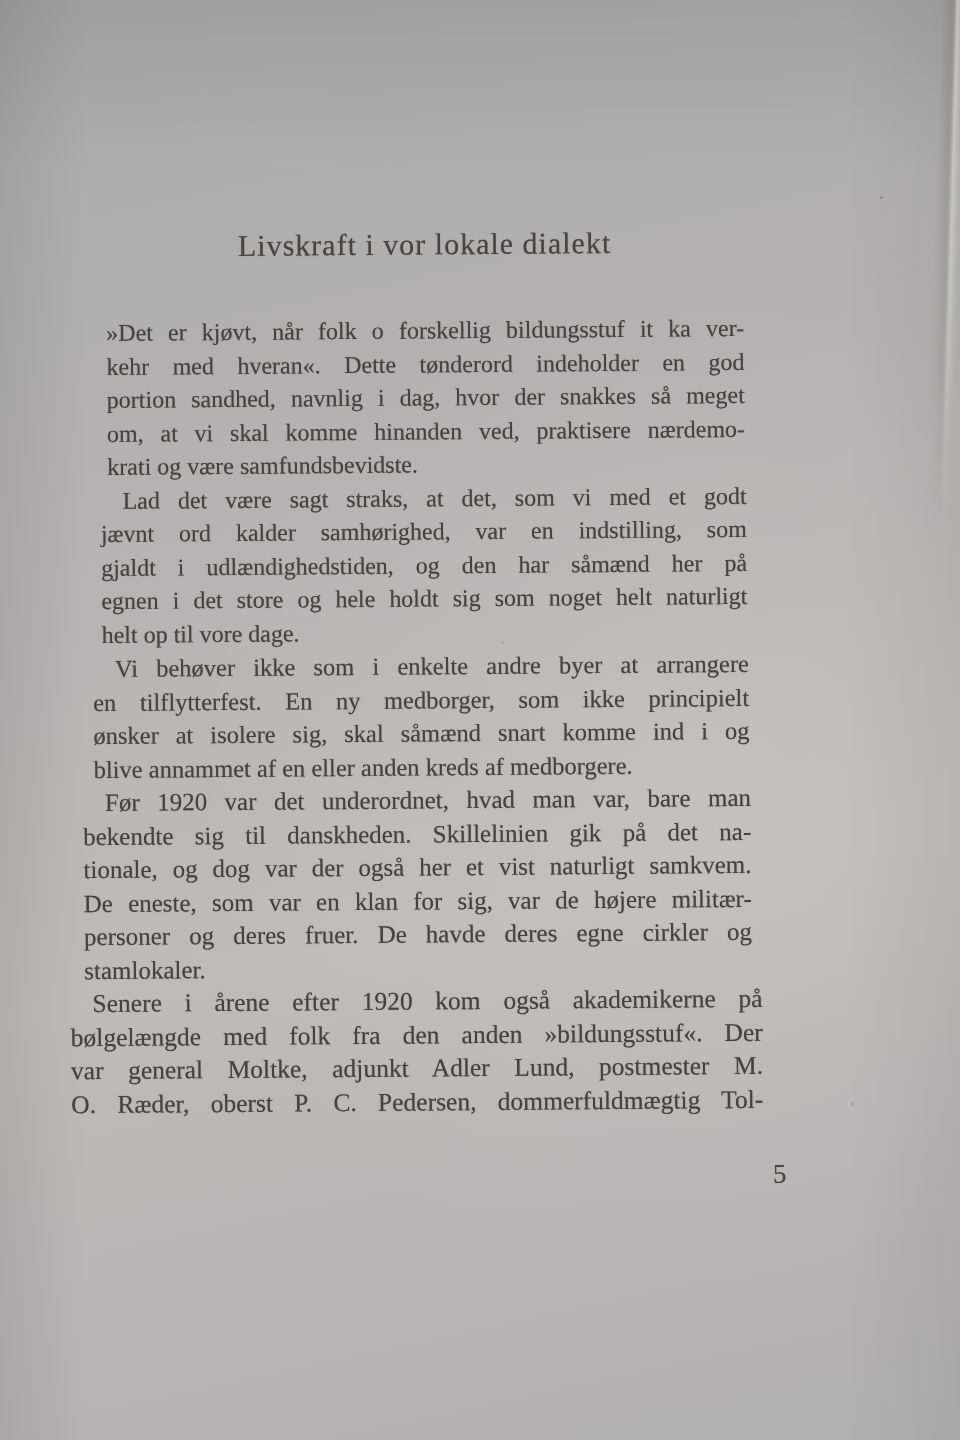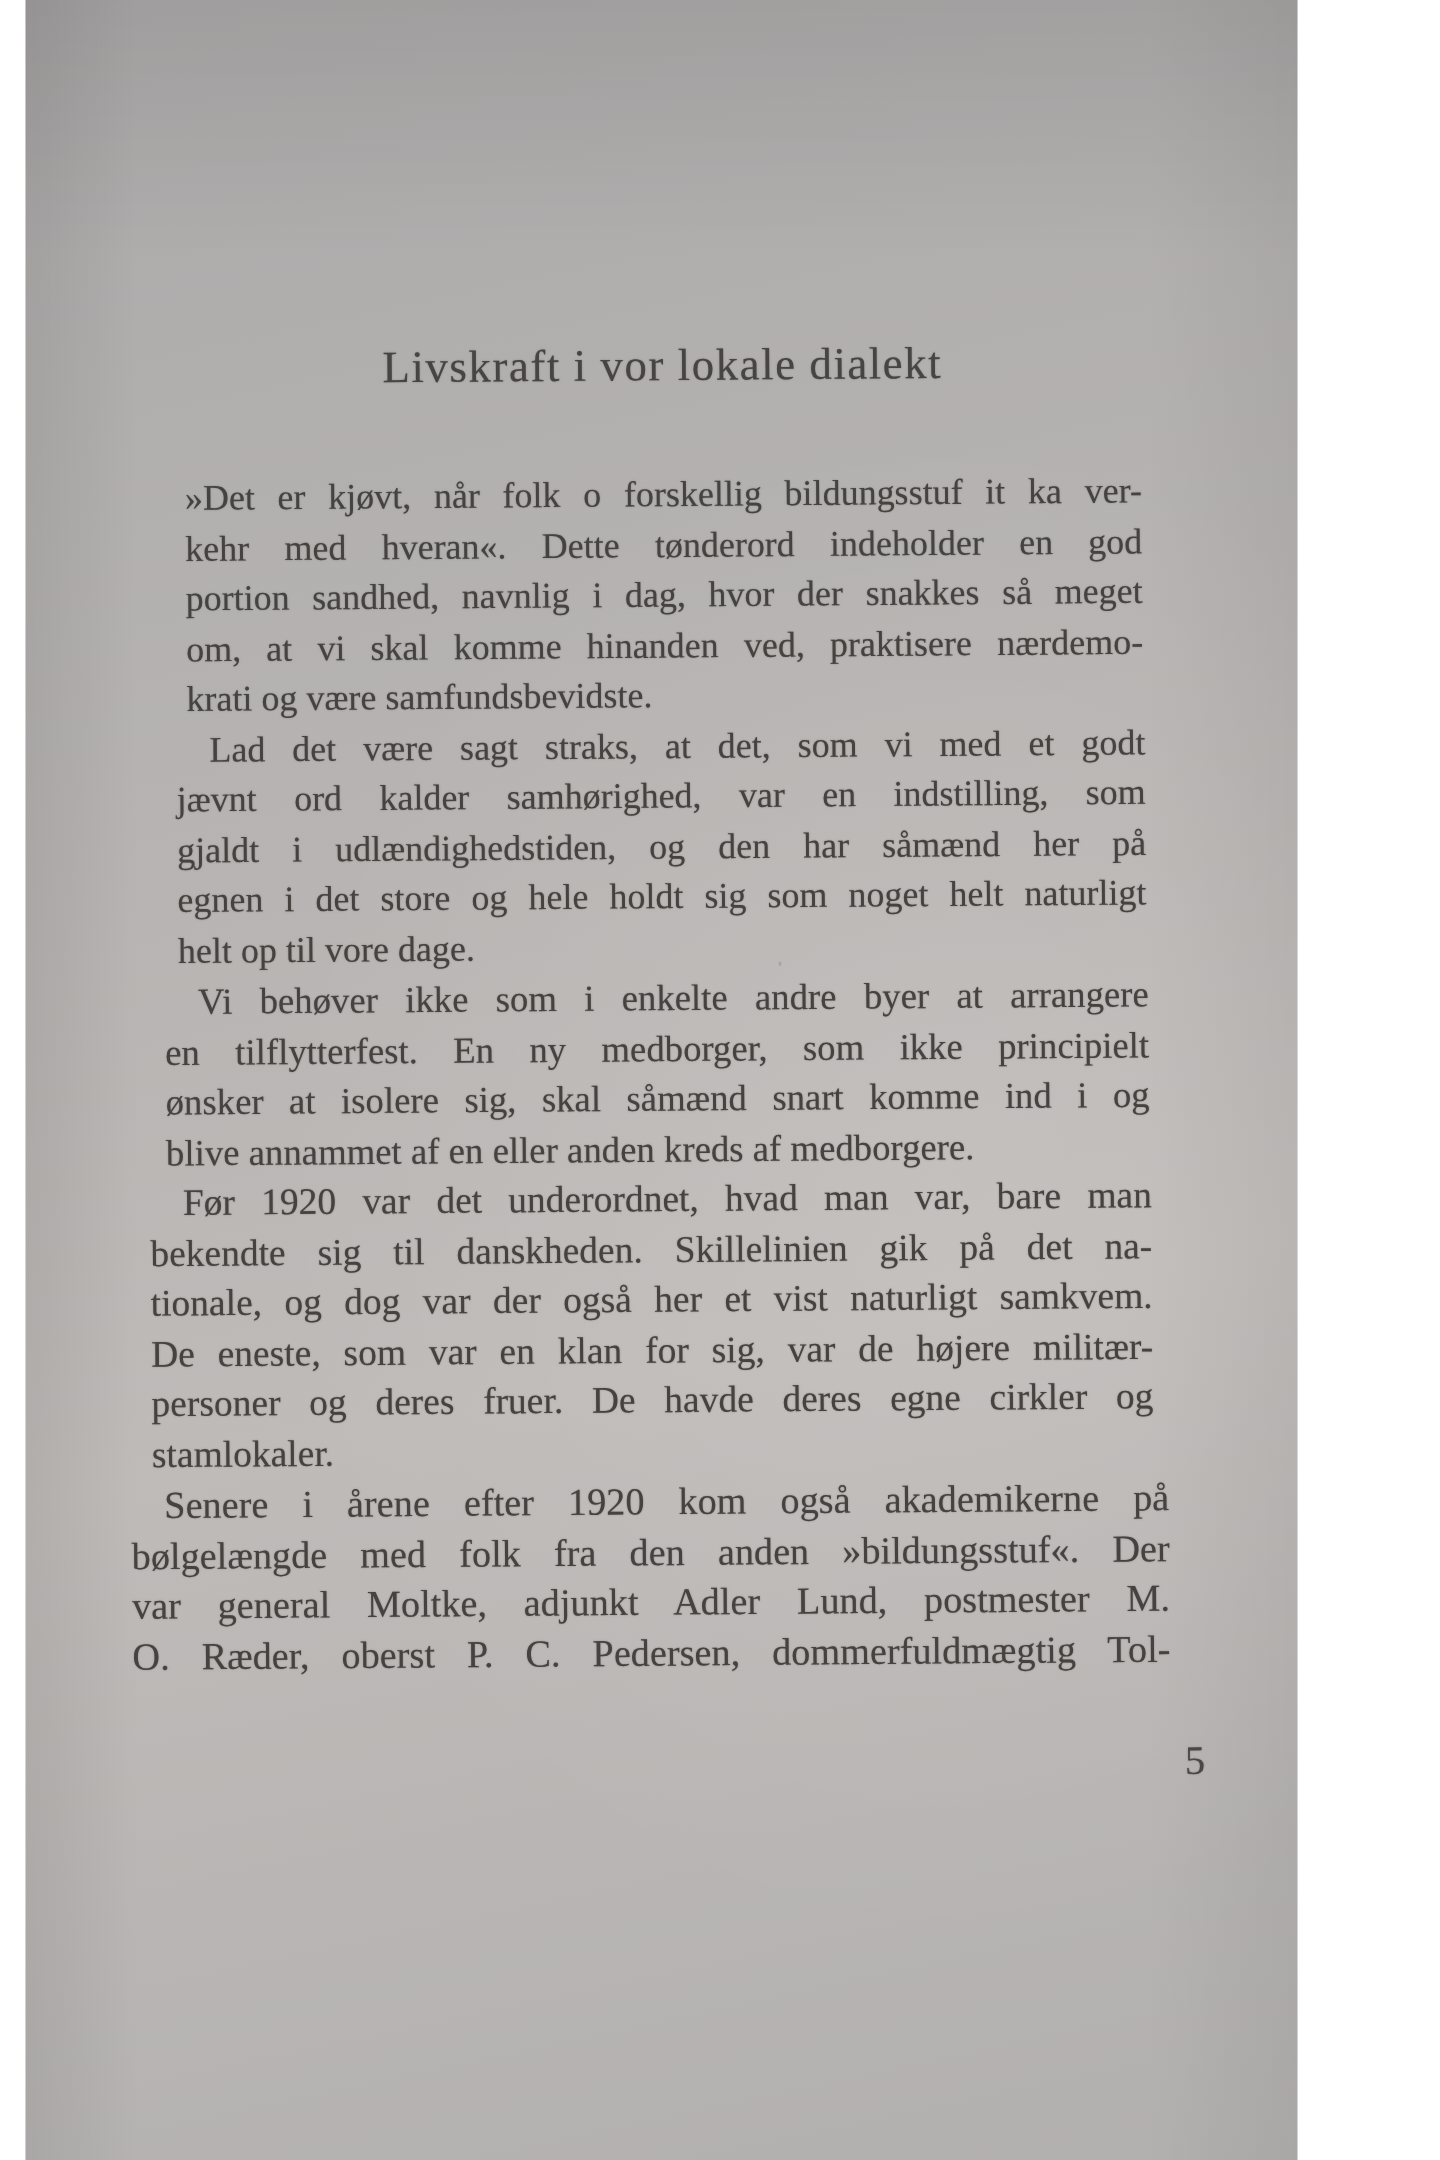--- a/index.html
+++ b/index.html
@@ -5,28 +5,27 @@
   html, body { margin: 0; padding: 0; }
   body {
     width: 960px; height: 1440px;
     font-family: "Liberation Serif", serif;
     overflow: hidden;
   }
 
   
   .photo {
     position: relative;
-    width: 848px; height: 1440px;
+    width: 960px; height: 1440px;
     overflow: hidden;
     background:
       radial-gradient(90% 60% at 72% 55%, rgba(255,250,244,0.10), rgba(255,250,244,0) 60%),
       linear-gradient(to bottom, rgba(0,0,0,0.07), rgba(0,0,0,0) 12%),
       linear-gradient(to right, rgba(0,0,0,0.07), rgba(0,0,0,0) 9%, rgba(0,0,0,0) 88%, rgba(0,0,0,0.05)),
       linear-gradient(168deg, #aca9aa 0%, #b6b3b2 35%, #bebbb9 62%, #b2afaf 100%);
-    margin-left: 17px;
   }
 
   
   .fore-edge {
     position: absolute;
     left: 934px; top: -12px;
     width: 28px; height: 560px;
     transform: rotate(1.6deg);
     background: linear-gradient(to right,
       rgba(0,0,0,0) 0%,

